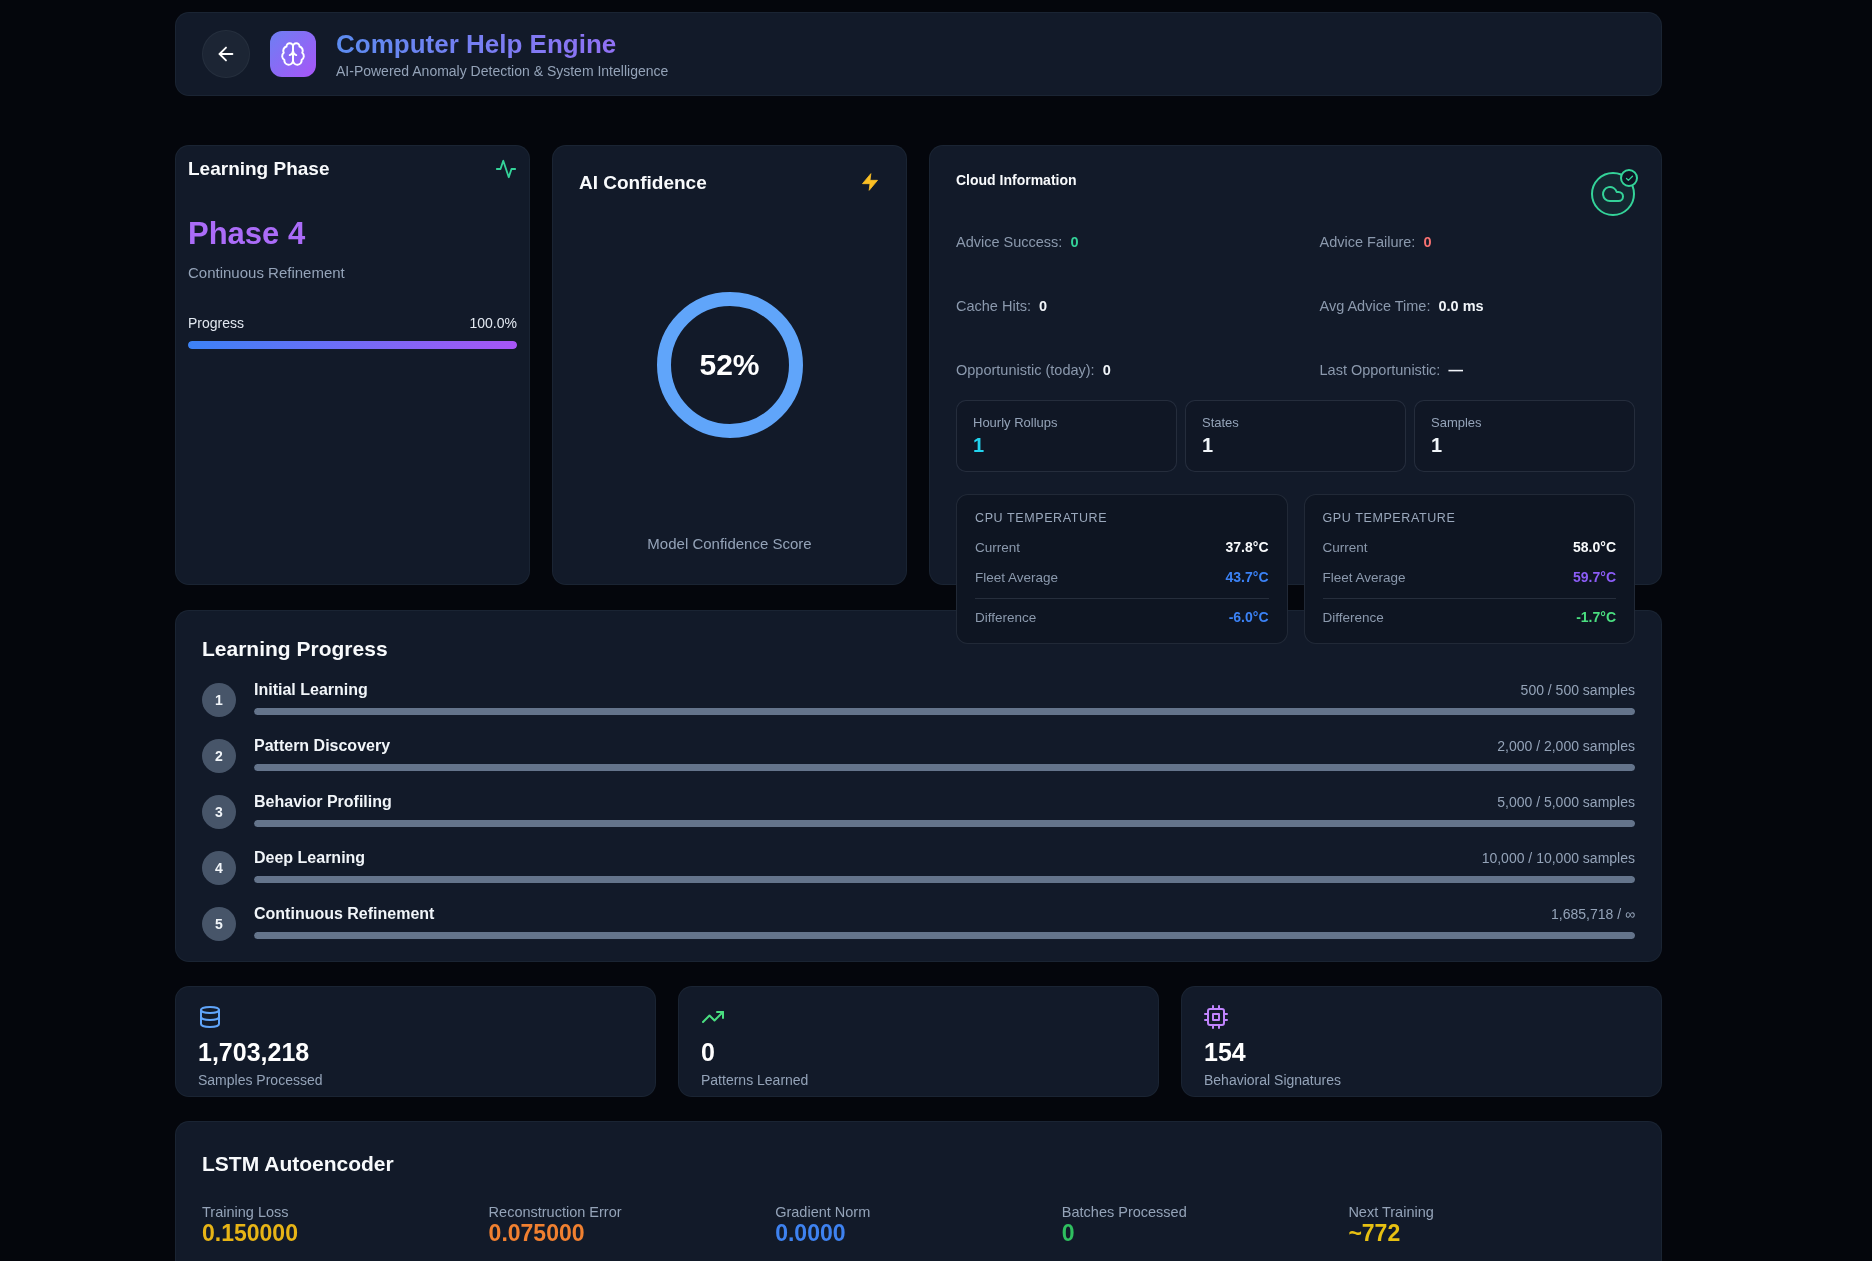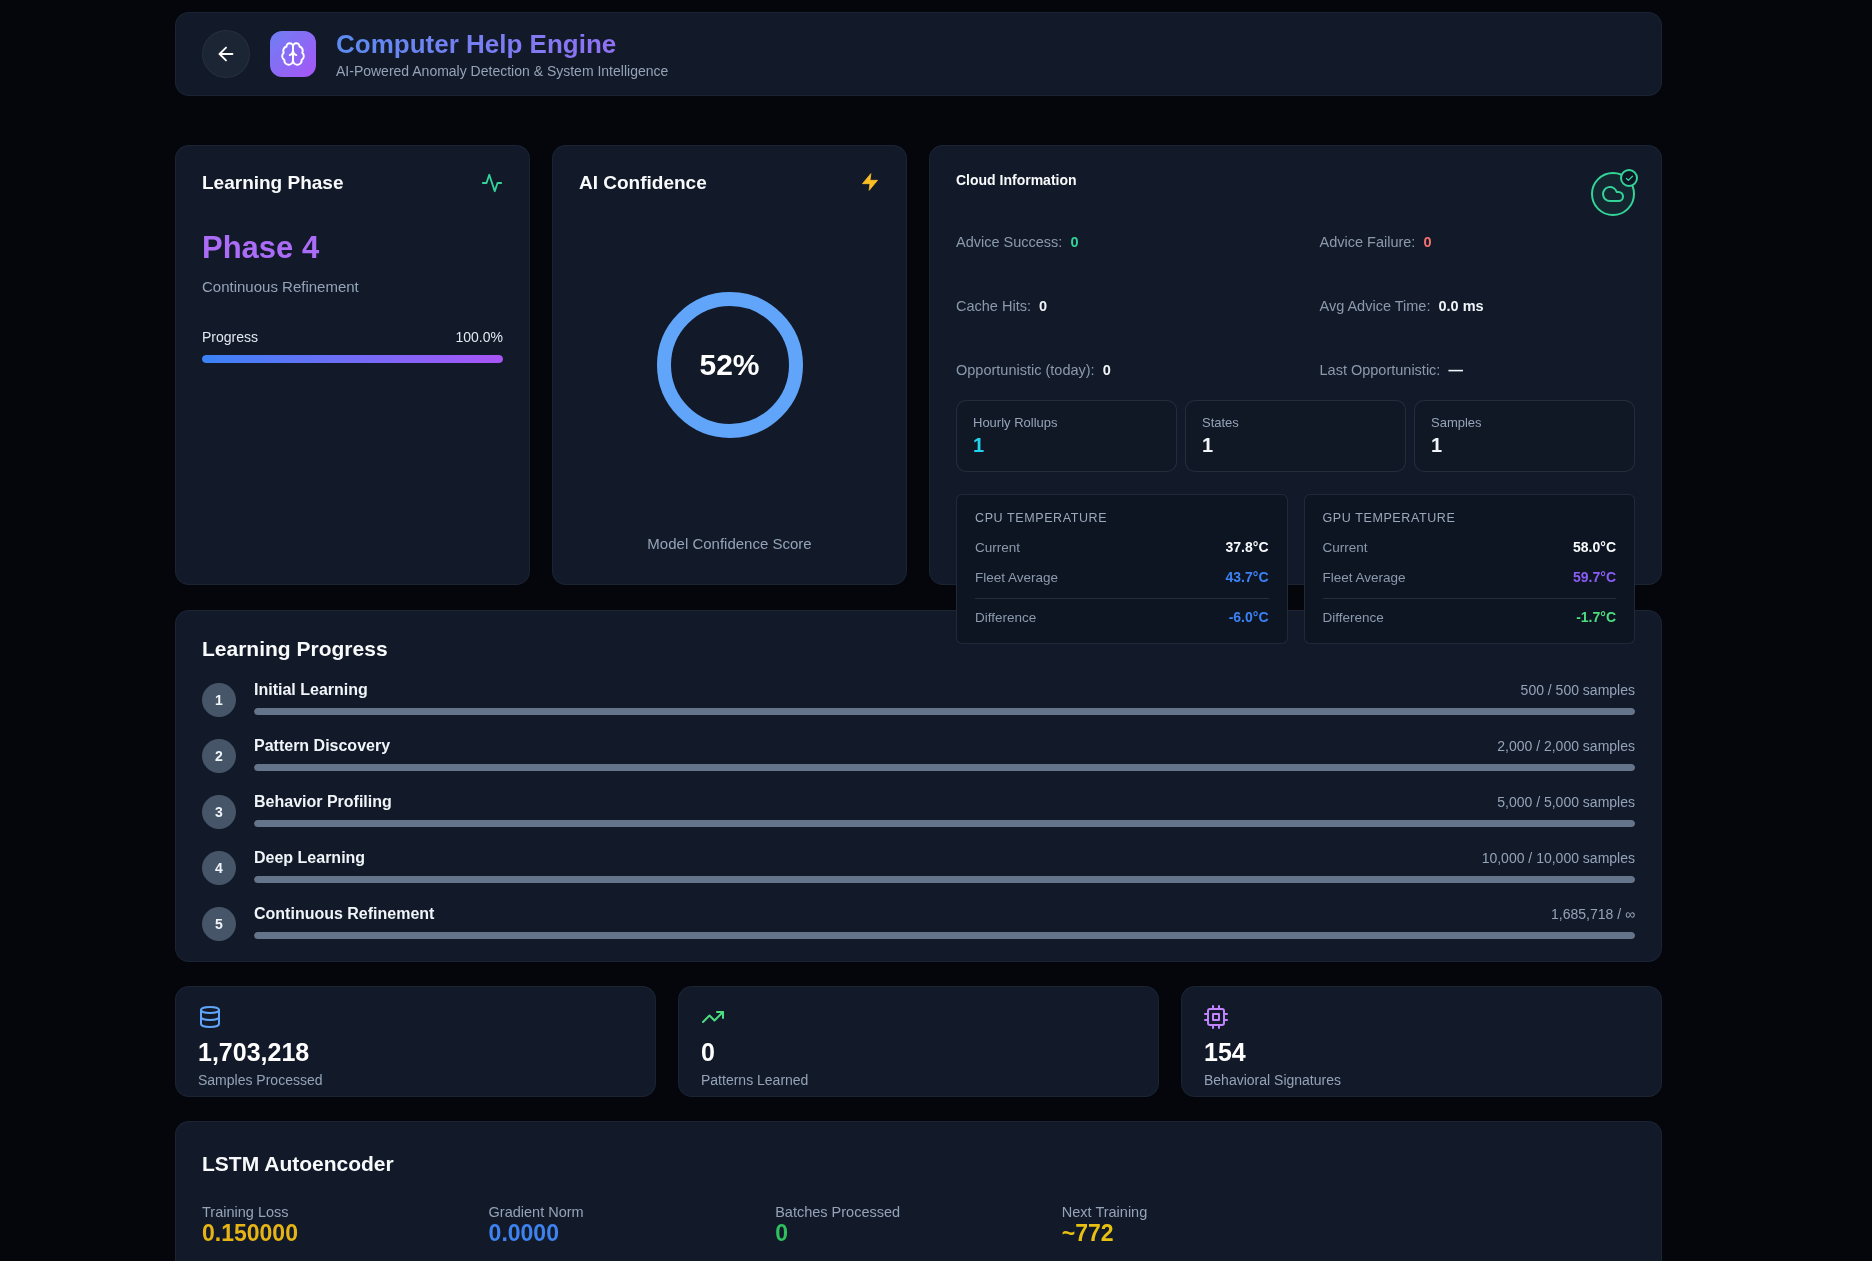--- a/index.html
+++ b/index.html
@@ -39,21 +39,21 @@
   .app-title {
     font-size:26px; font-weight:bold;
     background:linear-gradient(90deg,#5c8cf0,#9b6cf5);
     -webkit-background-clip:text; background-clip:text;
     color:transparent;
   }
   .app-subtitle { font-size:14px; color:#94a3b8; }
 
   
   .row-top { margin-top:49px; display:flex; gap:22px; }
-  .card-phase { width:355px; height:440px; padding:26px; position:relative; }
+  .card-phase { width:355px; height:440px; padding:12px; position:relative; }
   .card-conf  { width:355px; height:440px; padding:26px; position:relative; display:flex; flex-direction:column; }
   .card-cloud { width:733px; height:440px; padding:26px; position:relative; }
 
   .card-head { display:flex; align-items:flex-start; justify-content:space-between; }
   .card-title { font-size:19px; font-weight:bold; color:#f8fafc; }
 
   .phase-big { margin-top:36px; font-size:31px; font-weight:bold; color:#ab6cf8; }
   .phase-sub { margin-top:12px; font-size:15px; color:#94a3b8; }
   .progress-row { margin-top:34px; display:flex; justify-content:space-between; font-size:14px; color:#e2e8f0; }
   .pbar { margin-top:10px; height:8px; border-radius:4px; background:#1e293b; overflow:hidden; }
@@ -87,21 +87,21 @@
   .mini-boxes { margin-top:22px; display:flex; gap:8px; }
   .mini-box {
     flex:1; border:1px solid rgba(148,163,184,0.16); border-radius:10px;
     padding:14px 16px; background:rgba(10,16,28,0.25);
   }
   .mini-box .lbl { font-size:13px; color:#94a3b8; }
   .mini-box .val { margin-top:4px; font-size:20px; font-weight:bold; }
 
   .temp-boxes { margin-top:22px; display:flex; gap:16px; }
   .temp-box {
-    flex:1; border:1px solid rgba(148,163,184,0.15); border-radius:6px;
+    flex:1; border:1px solid rgba(148,163,184,0.15); border-radius:12px;
     padding:16px 18px; background:#0e1522; height:150px;
   }
   .temp-title { font-size:12.5px; letter-spacing:0.6px; color:#9aa8bc; }
   .temp-row { margin-top:14px; display:flex; justify-content:space-between; align-items:center; }
   .temp-row .tl { font-size:13.5px; color:#8b99ad; }
   .temp-row .tv { font-size:14px; font-weight:bold; }
   .temp-div { margin-top:13px; border-top:1px solid rgba(148,163,184,0.18); }
   .temp-row.diff { margin-top:10px; }
   .temp-row.diff .tv { font-size:14px; }
 
@@ -401,20 +401,25 @@
 
   <div class="card card-lstm">
     <div class="lstm-title">LSTM Autoencoder</div>
     <div class="lstm-grid">
       <div class="lstm-col">
         <div class="lstm-lbl">Training Loss</div>
         <div class="lstm-val" style="color: rgb(231, 180, 22);">0.150000</div>
 
       </div>
       <div class="lstm-col">
+        <div class="lstm-lbl">Reconstruction Error</div>
+        <div class="lstm-val" style="color: rgb(240, 128, 48);">0.075000</div>
+
+      </div>
+      <div class="lstm-col">
         <div class="lstm-lbl">Gradient Norm</div>
         <div class="lstm-val" style="color: rgb(62, 130, 240);">0.0000</div>
 
       </div>
       <div class="lstm-col">
         <div class="lstm-lbl">Batches Processed</div>
         <div class="lstm-val" style="color: rgb(47, 191, 95);">0</div>
 
       </div>
       <div class="lstm-col">

